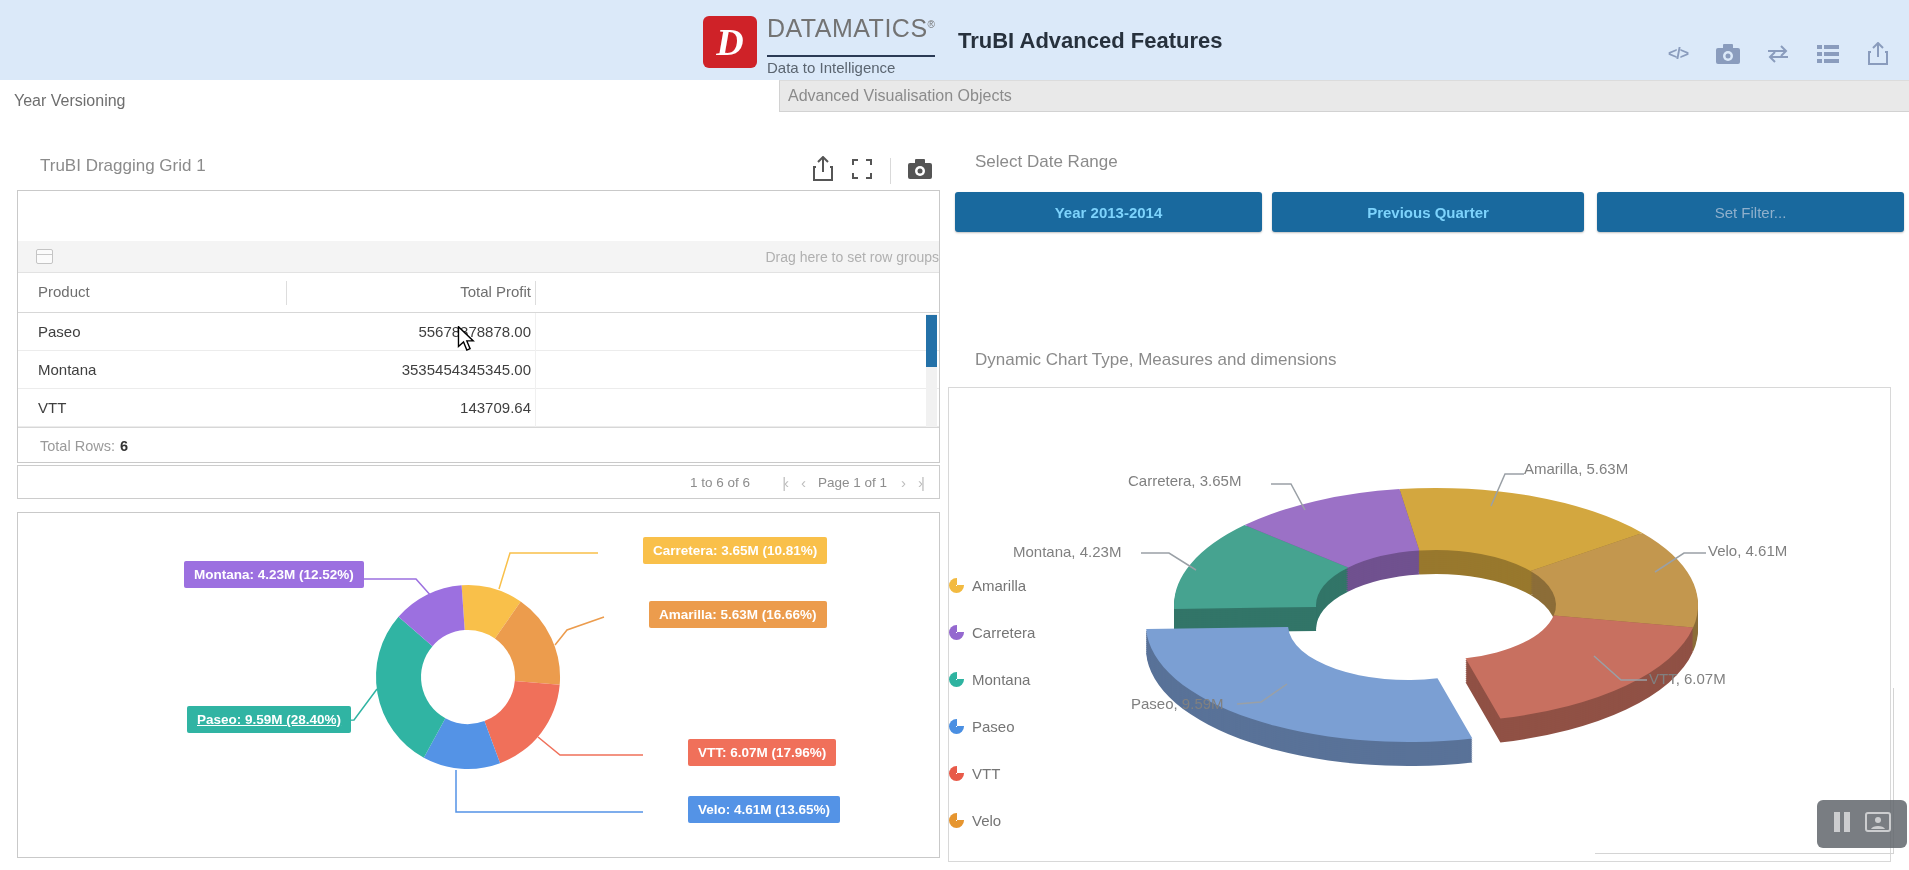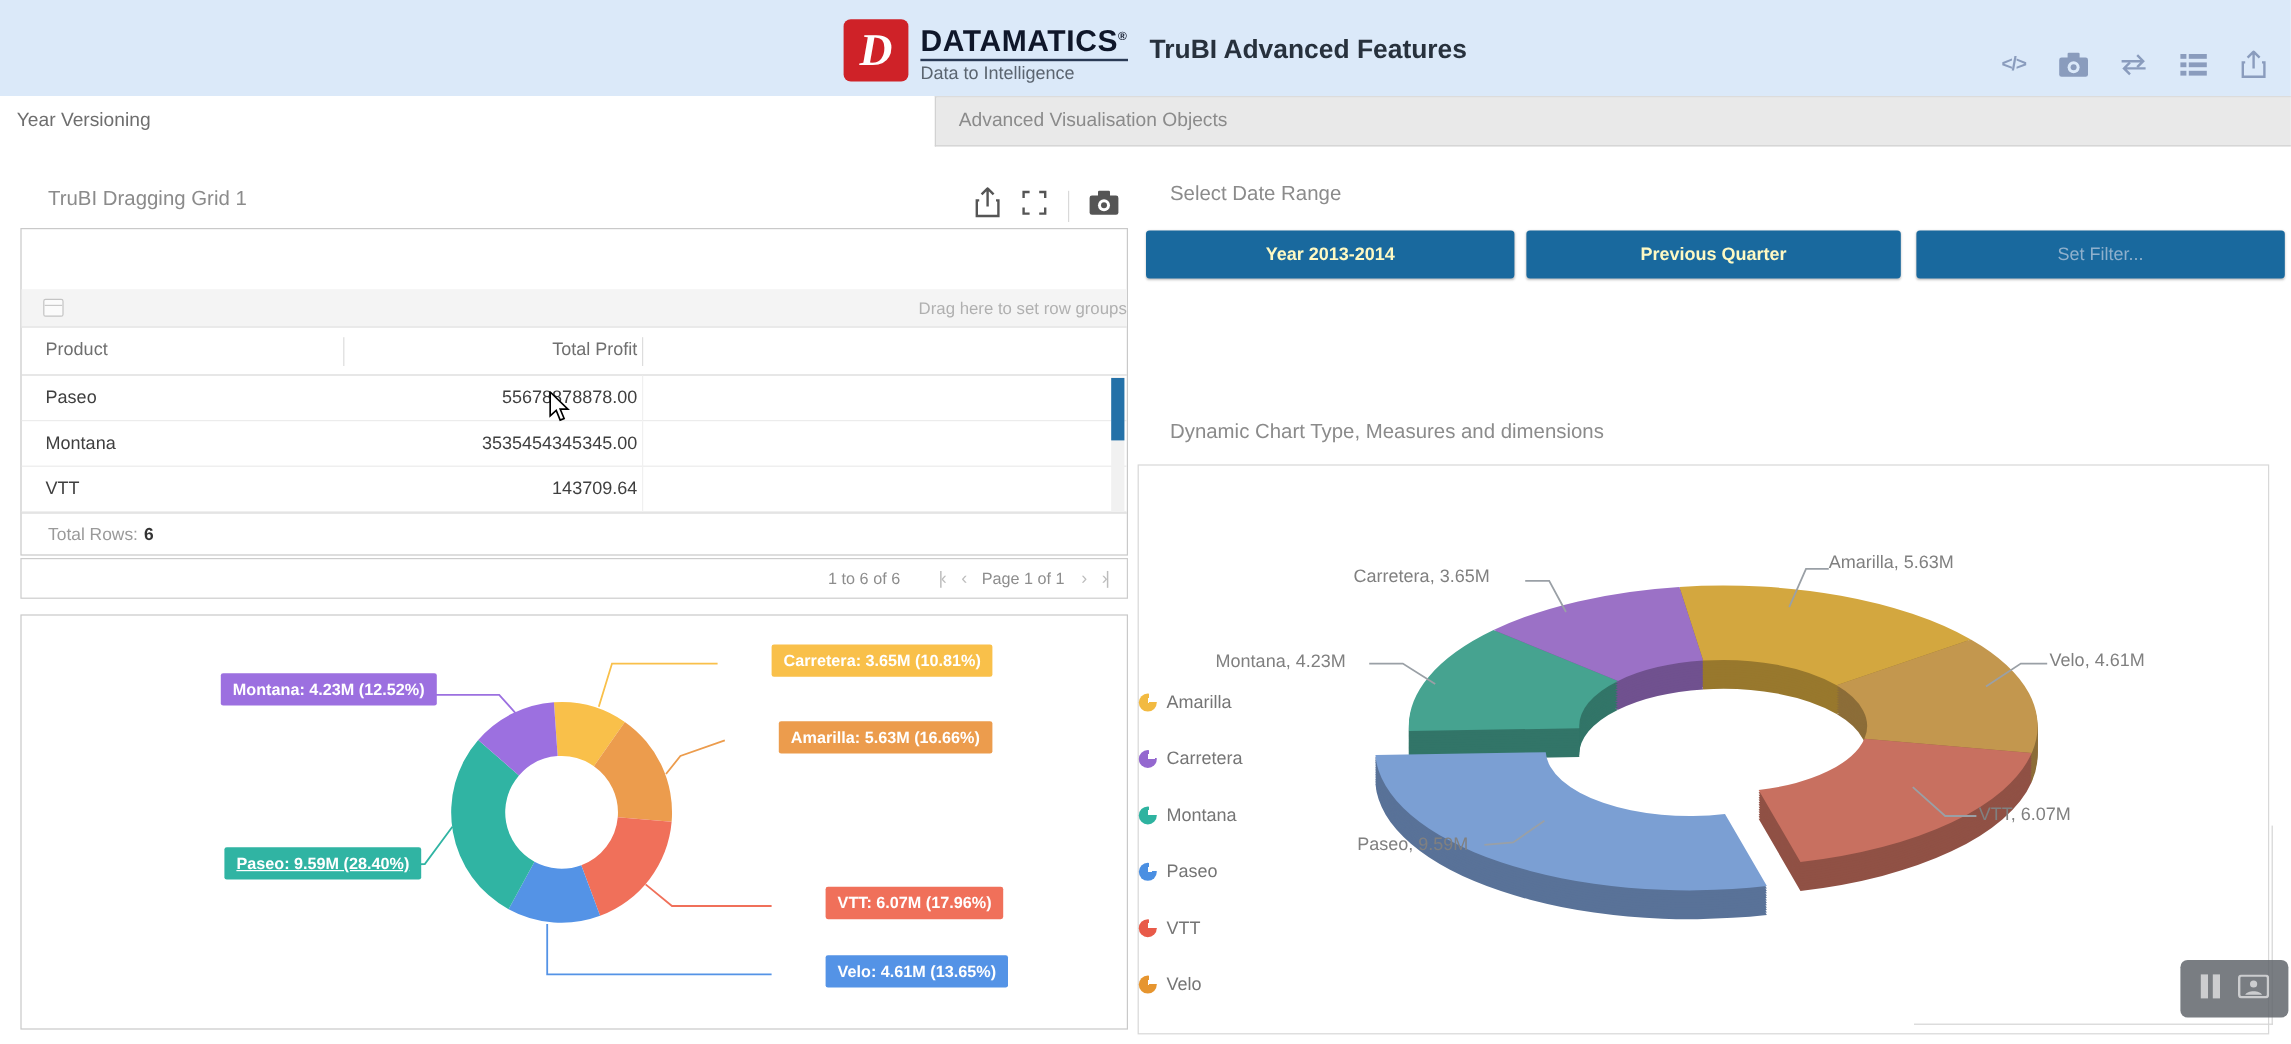--- a/index.html
+++ b/index.html
@@ -6,38 +6,38 @@
   html,body { width:1909px; height:870px; overflow:hidden; background:#fff;
               font-family:"Liberation Sans", sans-serif; }
 
   
   #header { position:absolute; left:0; top:0; width:1909px; height:80px; background:#dbe9f9; }
   #logo-block { position:absolute; left:703px; top:16px; height:56px; display:flex; gap:10px; }
   #logo-mark { width:54px; height:52px; background:#cf2228; border-radius:6px; color:#fff;
                font-weight:bold; font-size:38px; display:flex; align-items:center; justify-content:center;
                font-family:"Liberation Serif", serif; font-style:italic; }
   #brand-text { display:flex; flex-direction:column; justify-content:center; }
-  #brand-name { font-size:25px; font-weight:bold; color:#0f172a; letter-spacing:.5px; line-height:26px;
-                border-bottom:2px solid #2a3a55; padding-bottom:1px; }
+  #brand-name { font-size:25px; font-weight:normal; color:#737373; letter-spacing:.5px; line-height:26px;
+                border-bottom:2px solid #2a3a55; padding-bottom:13px; }
   #brand-name sup { font-size:10px; }
   #brand-tagline { font-size:15px; color:#5b6570; margin-top:2px; }
   #app-title { position:absolute; left:958px; top:28px; font-size:22px; font-weight:bold; color:#27313d; }
   #header-icons { position:absolute; right:16px; top:40px; display:flex; gap:20px; align-items:center;
                   color:#8a9cbd; }
   #header-icons .hicon { width:30px; height:28px; display:flex; align-items:center; justify-content:center; cursor:pointer; }
   #header-icons svg { stroke:#8a9cbd; fill:none; stroke-width:2; }
   .code-txt { font-size:16px; font-weight:bold; color:#8a9cbd; letter-spacing:-1px; }
 
   
   #tabbar { position:absolute; left:0; top:80px; width:1909px; height:42px; background:#fff; }
   #tab-active { position:absolute; left:0; top:0; width:779px; height:42px; background:#fff;
                 font-size:16px; color:#6e6e6e; display:flex; align-items:center; padding-left:14px; }
-  #tab-inactive { position:absolute; left:779px; top:0; width:1130px; height:42px; background:#e9e9e9;
+  #tab-inactive { position:absolute; left:779px; top:0; width:1130px; height:32px; background:#e9e9e9;
                   border-left:1px solid #d2d2d2; border-bottom:1px solid #d2d2d2; border-top:1px solid #dcdcdc;
-                  font-size:16px; color:#8b8b8b; display:flex; align-items:center; padding-left:19px; cursor:pointer; }
+                  font-size:16px; color:#8b8b8b; display:flex; align-items:center; padding-left:8px; cursor:pointer; }
 
   
   #widget-title { position:absolute; left:40px; top:156px; font-size:17px; color:#8b8b8b; }
   #left-toolbar { position:absolute; left:812px; top:156px; display:flex; align-items:center; gap:16px; color:#555; }
   #left-toolbar svg { stroke:#555; fill:none; stroke-width:2; }
   .tb-divider { width:1px; height:26px; background:#d9d9d9; }
 
   #panel-grid { position:absolute; left:17px; top:190px; width:923px; height:273px;
                 border:1px solid #c9c9c9; background:#fff; }
   #version-row { position:absolute; left:0; top:0; width:100%; height:50px; border-bottom:1px solid #d7d7d7; }
@@ -80,21 +80,21 @@
   #c2-montana   { left:121px; top:48px; }
   #c2-carretera { left:580px; top:24px; }
   #c2-amarilla  { left:586px; top:88px; }
   #c2-paseo     { left:124px; top:193px; }
   #c2-vtt       { left:625px; top:226px; }
   #c2-velo      { left:625px; top:283px; }
 
   
   #date-range-title { position:absolute; left:975px; top:152px; font-size:17px; color:#8b8b8b; }
   .drbtn { position:absolute; top:192px; height:40px; background:#19699e; border:none; border-radius:3px;
-           color:#fef9c3; font-size:15px; font-weight:bold; cursor:pointer; font-family:"Liberation Sans",sans-serif;
+           color:#7dd3fc; font-size:15px; font-weight:bold; cursor:pointer; font-family:"Liberation Sans",sans-serif;
            box-shadow:0 1px 2px rgba(0,0,0,.25); }
   #btn-year { left:955px; width:307px; }
   #btn-quarter { left:1272px; width:312px; }
   #btn-filter { left:1597px; width:307px; color:#8fb0cc; font-weight:normal; }
   #chart-title { position:absolute; left:975px; top:350px; font-size:17px; color:#8b8b8b; }
   #panel-chart3d { position:absolute; left:948px; top:387px; width:943px; height:475px; border:1px solid #d8d8d8; background:#fff; }
   .c3-label { position:absolute; font-size:15px; color:#808080; white-space:nowrap; }
   #c3-carretera { left:179px; top:84px; }
   #c3-amarilla  { left:575px; top:72px; }
   #c3-montana   { left:64px;  top:155px; }

